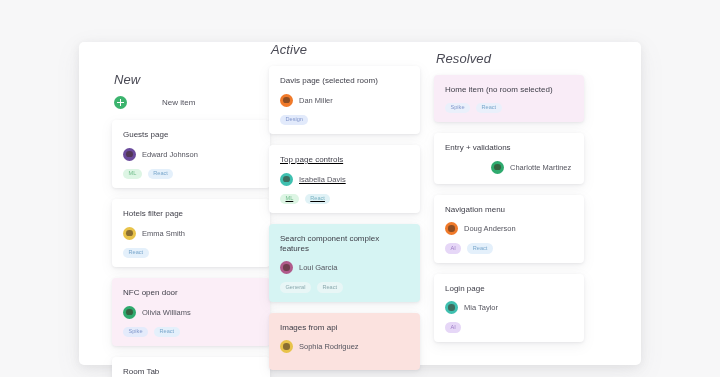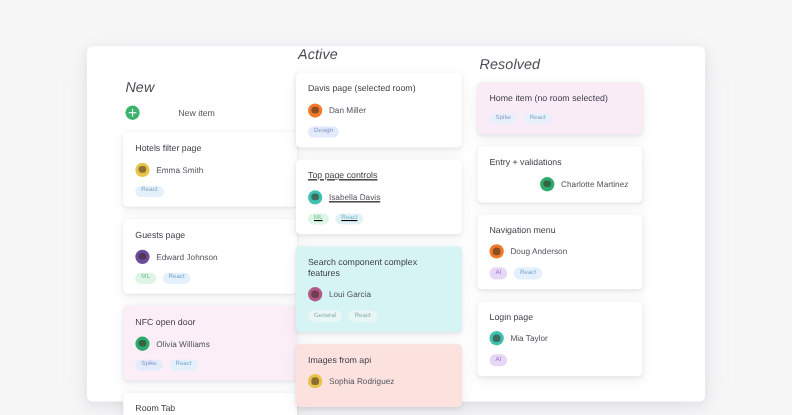--- a/index.html
+++ b/index.html
@@ -145,37 +145,37 @@
 <div id="board-panel">
   <div id="columns">
       <div class="column new">
         <div class="column-title">New</div>
         <div id="new-item-row">
           <span id="plus-icon" style="background: rgb(60, 180, 110);"></span>
           <span id="new-item-label">New item</span>
         </div>
         <div class="card-list">
           <div class="card" style="background: rgb(255, 255, 255);">
+            <div class="card-title">Guests page</div>
+            <div class="card-assignee">
+              <span class="avatar" style="background: rgb(107, 75, 156);"></span>
+              <span class="assignee-name">Edward Johnson</span>
+            </div>
+            <div class="tag-row">
+              <span class="tag" style="background: rgb(221, 245, 228); color: rgb(114, 189, 140);">ML</span>
+              <span class="tag" style="background: rgb(228, 240, 251); color: rgb(122, 167, 204);">React</span>
+            </div>
+          </div>
+          <div class="card" style="background: rgb(255, 255, 255);">
             <div class="card-title">Hotels filter page</div>
             <div class="card-assignee">
               <span class="avatar" style="background: rgb(232, 195, 74);"></span>
               <span class="assignee-name">Emma Smith</span>
             </div>
             <div class="tag-row">
-              <span class="tag" style="background: rgb(228, 240, 251); color: rgb(122, 167, 204);">React</span>
-            </div>
-          </div>
-          <div class="card" style="background: rgb(255, 255, 255);">
-            <div class="card-title">Guests page</div>
-            <div class="card-assignee">
-              <span class="avatar" style="background: rgb(107, 75, 156);"></span>
-              <span class="assignee-name">Edward Johnson</span>
-            </div>
-            <div class="tag-row">
-              <span class="tag" style="background: rgb(221, 245, 228); color: rgb(114, 189, 140);">ML</span>
               <span class="tag" style="background: rgb(228, 240, 251); color: rgb(122, 167, 204);">React</span>
             </div>
           </div>
           <div class="card" style="background: rgb(251, 238, 247);">
             <div class="card-title">NFC open door</div>
             <div class="card-assignee">
               <span class="avatar" style="background: rgb(47, 170, 110);"></span>
               <span class="assignee-name">Olivia Williams</span>
             </div>
             <div class="tag-row">

